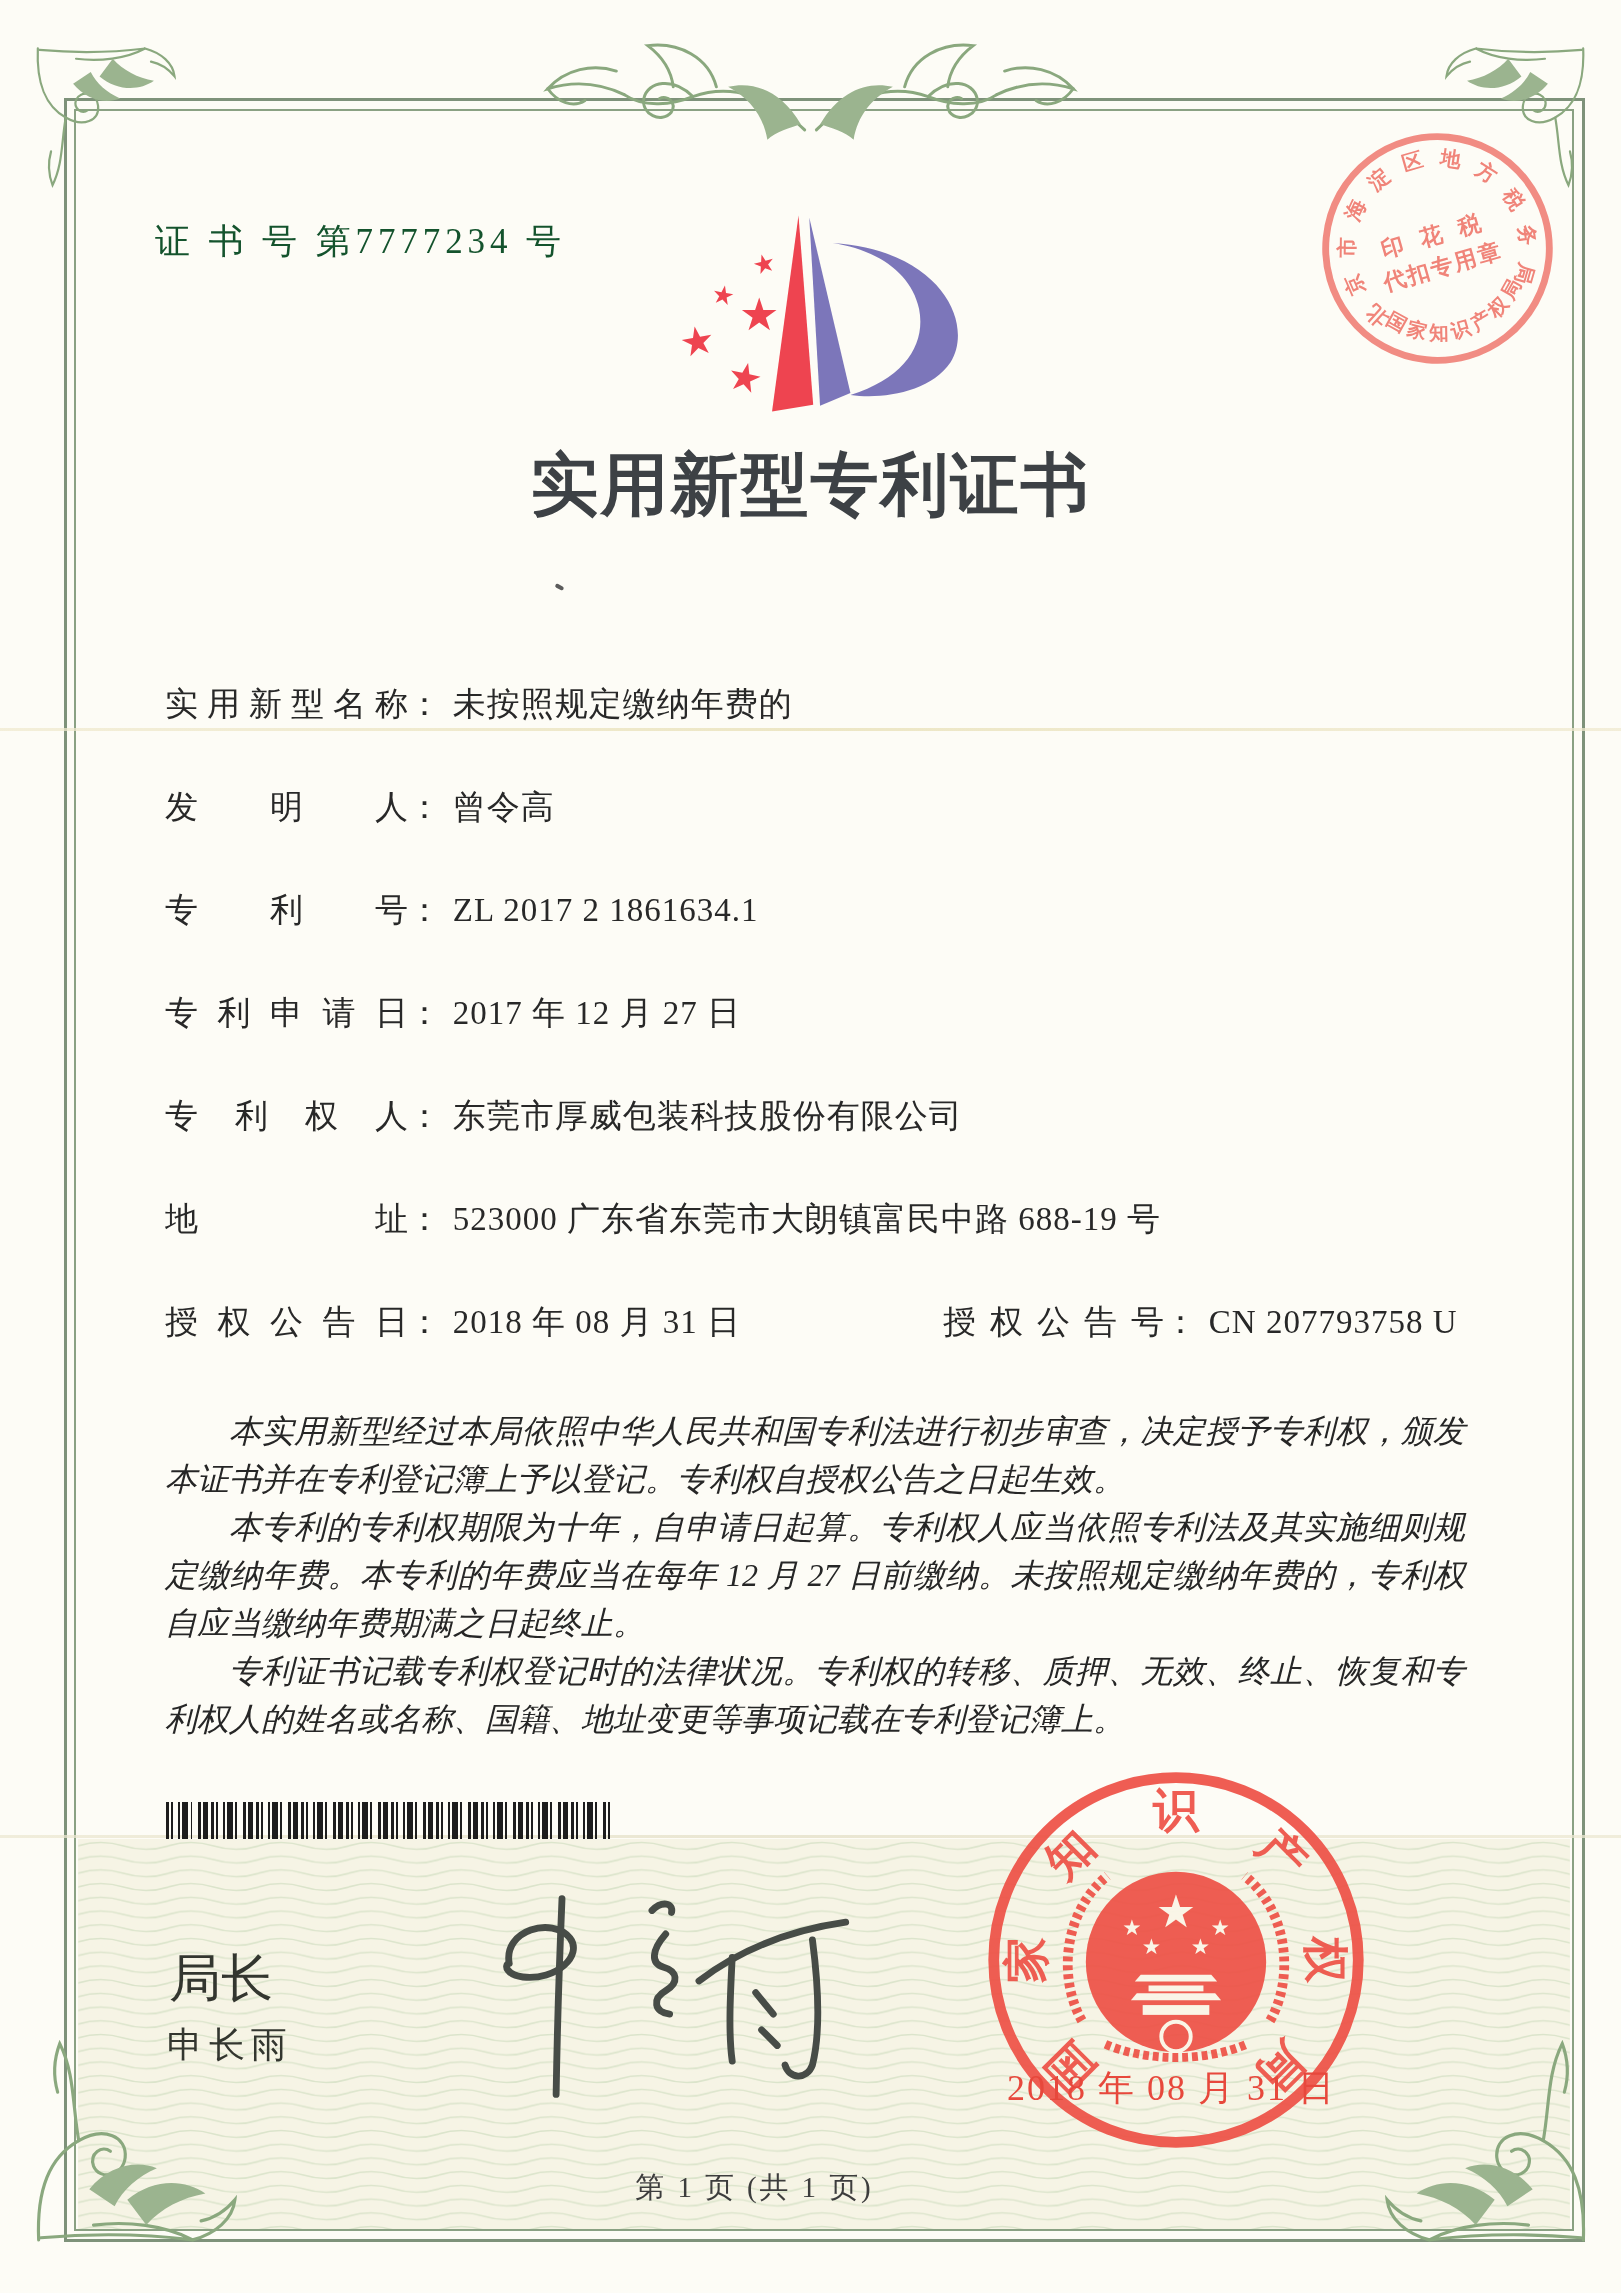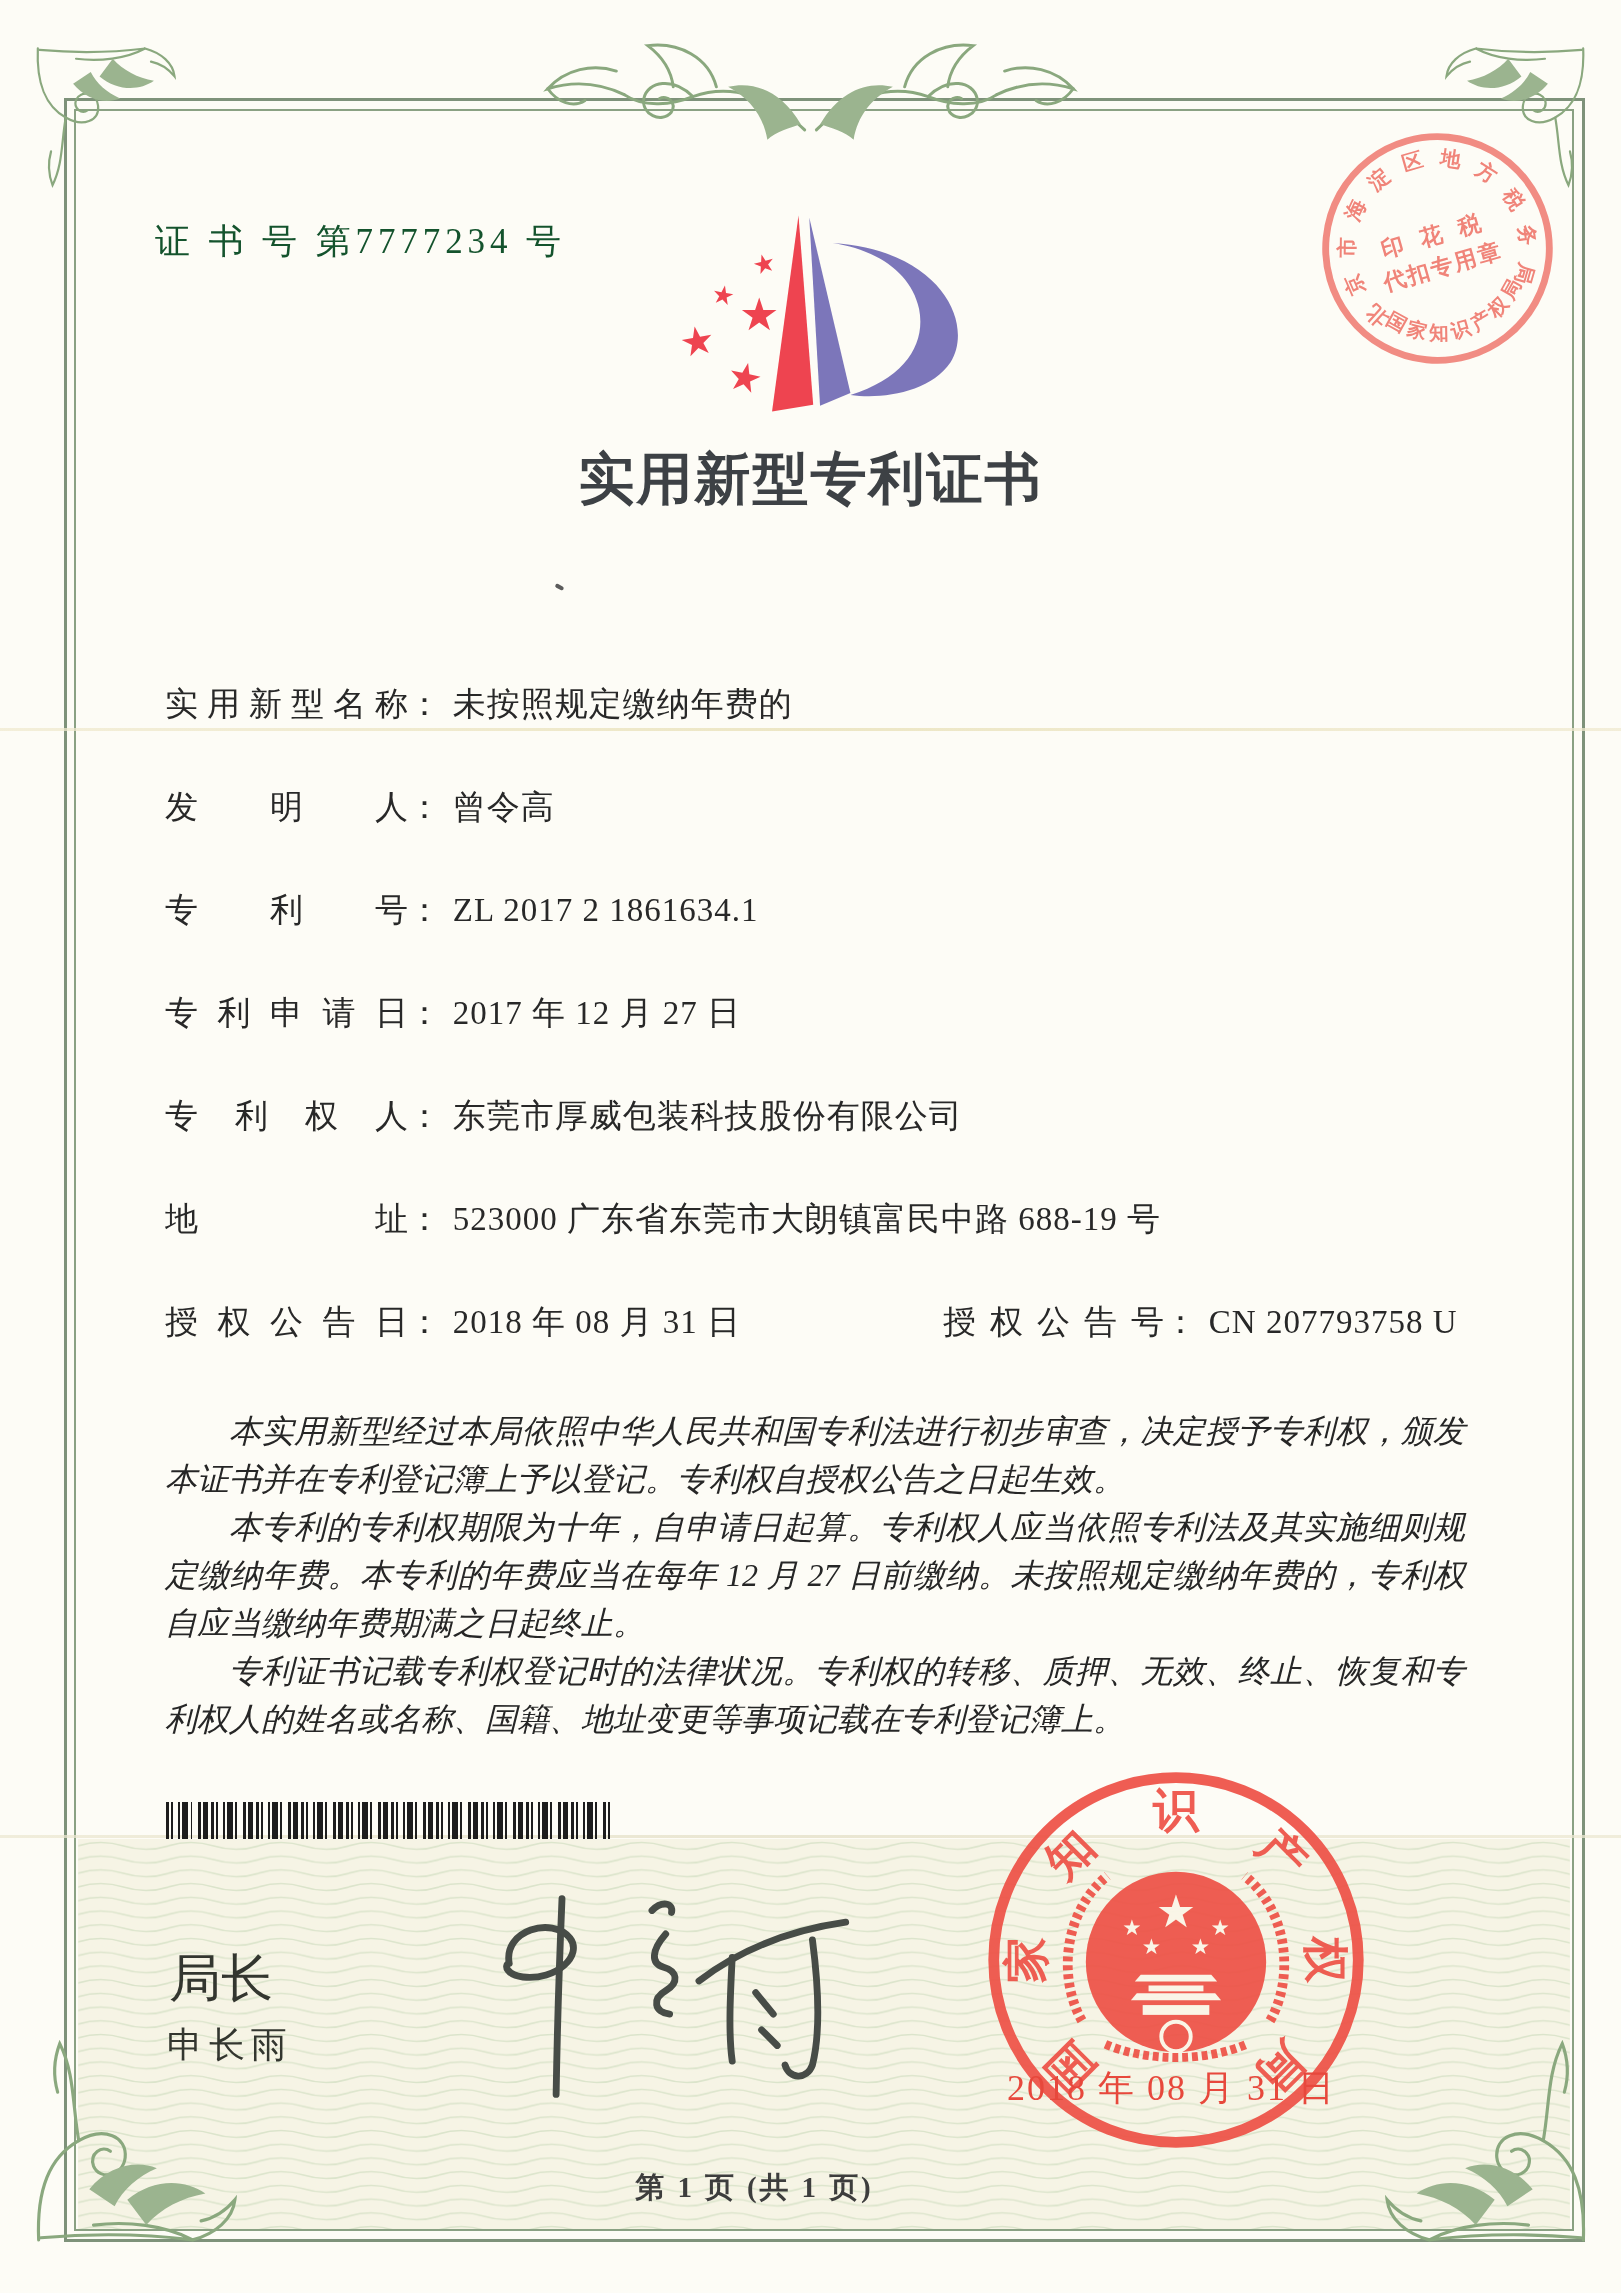--- a/index.html
+++ b/index.html
@@ -10,21 +10,21 @@
   .frame-outer{left:64px;top:98px;width:1521px;height:2144px;border:3.9px solid #7e927a;box-sizing:border-box;}
   .frame-inner{left:74px;top:109px;width:1500px;height:2122px;border:2px solid #8aa183;box-sizing:border-box;}
   
   .waveband{left:78px;top:1839px;width:1492px;height:390px;background:#f6f4e5;overflow:hidden;}
   .crease{left:0;width:1621px;height:2.9px;opacity:.75;}
   .crease1{top:728px;background:linear-gradient(90deg,#f0ead0,#e7dfb4,#efe9cf);}
   .crease2{top:1835px;background:linear-gradient(90deg,#ece8d2,#e3dfc6,#ece8d2);}
   
   .certno{left:155px;top:218px;font-size:35px;letter-spacing:4.9px;color:#14532d;}
   
-  .title{left:0;top:451px;width:1621px;text-align:center;font-size:56px;font-weight:700;color:#3d4145;letter-spacing:2px;line-height:1;}
+  .title{left:0;top:451px;width:1621px;text-align:center;font-size:68px;font-weight:700;color:#3d4145;letter-spacing:2px;line-height:1;}
   .speck{left:555px;top:585px;width:8.8px;height:3.9px;background:#5c5c5c;transform:rotate(28deg);border-radius:2px;}
   
   .frow{left:165px;height:45px;font-size:33px;line-height:45px;white-space:nowrap;color:#282828;}
   .flabel{display:inline-flex;justify-content:space-between;width:243px;vertical-align:top;}
   .fcolon{display:inline-block;vertical-align:top;}
   .fvalue{display:inline-block;margin-left:11.8px;vertical-align:top;letter-spacing:1px;}
   .frow-r{left:943px;}
   
   .bodytext{left:165px;top:1407px;width:1300px;font-size:32px;line-height:48px;text-align:justify;color:#262626;font-style:italic;}
   .bodytext p{margin:0;text-indent:2em;}
@@ -33,21 +33,21 @@
     background:repeating-linear-gradient(90deg,
       #1d1d1d 0 2.9px,transparent 2.9px 4.9px,#1d1d1d 4.9px 6.9px,transparent 6.9px 11.8px,
       #1d1d1d 11.8px 13.7px,transparent 13.7px 15.7px,#1d1d1d 15.7px 21.6px,transparent 21.6px 24.5px,
       #1d1d1d 24.5px 26.5px,transparent 26.5px 32px,#1d1d1d 32px 35px,transparent 35px 37px,
       #1d1d1d 37px 42px,transparent 42px 45px);}
   
   .role{left:169px;top:1944px;font-size:52px;color:#33362f;}
   .signername{left:167px;top:2021px;font-size:36px;letter-spacing:5.9px;color:#33362f;}
   
   .sealdate{left:995px;top:2064px;width:353px;text-align:center;font-size:36px;letter-spacing:2px;color:#e7483c;}
-  .footer{left:0;top:2168px;width:1509px;text-align:center;font-size:29px;letter-spacing:2.9px;color:#3d3d3d;font-weight:bold;}
+  .footer{left:0;top:2168px;width:1509px;text-align:center;font-size:29px;letter-spacing:2.9px;color:#3d3d3d;}
   svg text{font-family:"Liberation Serif","DejaVu Serif",serif;}
   .cornerTL{transform:scaleY(-1);}
   .cornerTR{transform:scale(-1,-1);}
   .cornerBR{transform:scaleX(-1);}
 </style>
 </head>
 <body>
 
 <div class="page">
 

